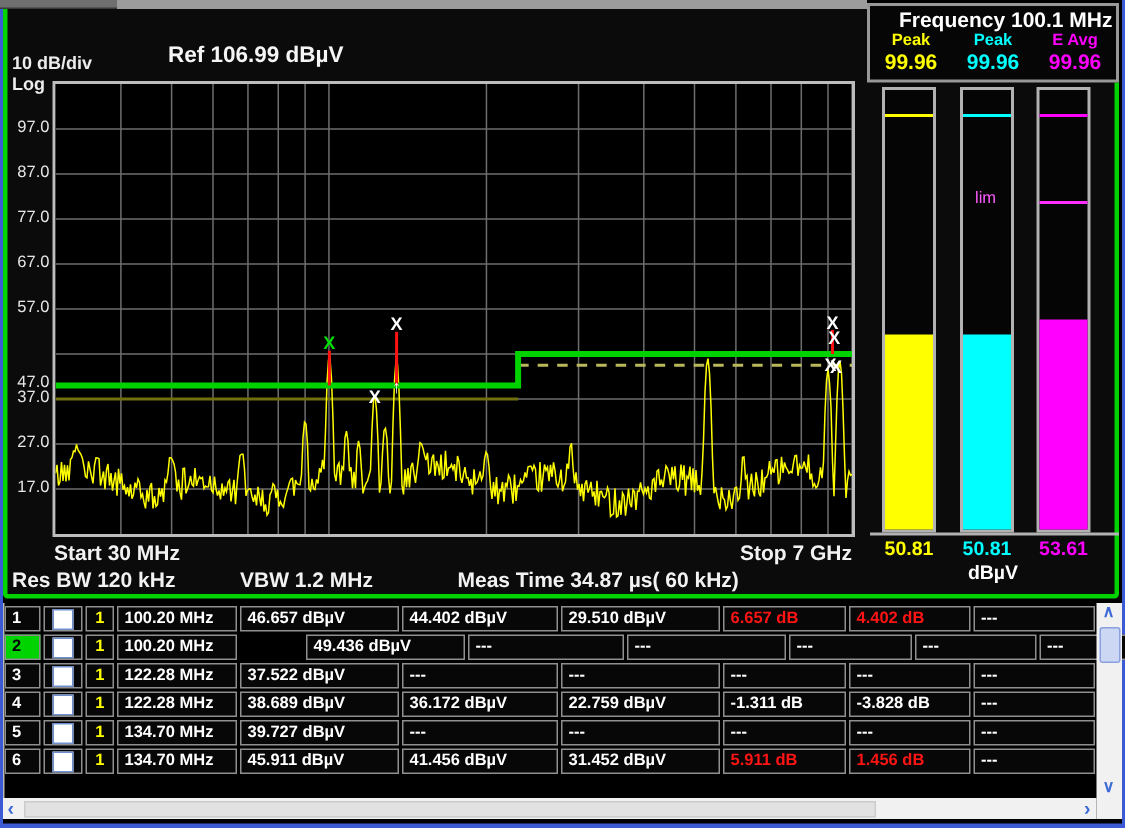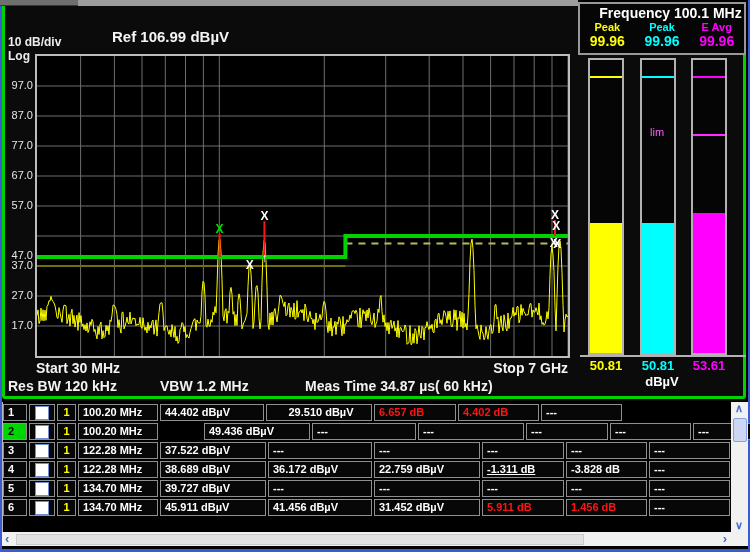--- a/index.html
+++ b/index.html
@@ -177,22 +177,23 @@
 <div class="abs" id="table-wrap">
   <div id="table-main">
     <div id="tbody">
         <div class="trow">
           <div class="tcell" style="width: 24px; flex: 0 0 24px;">1</div>
           <div class="tcell center" style="width: 26px; flex: 0 0 26px;">
             <div class="cbx"></div>
           </div>
           <div class="tcell center trc" style="width: 19px; flex: 0 0 19px;">1</div>
           <div class="tcell" style="width: 80px; flex: 0 0 80px;">100.20 MHz</div>
+          <div class="tcell" style="width: 106px; flex: 0 0 106px;">46.657 dBµV</div>
           <div class="tcell" style="width: 104px; flex: 0 0 104px;">44.402 dBµV</div>
-          <div class="tcell" style="width: 106px; flex: 0 0 106px; text-align: center;">29.510 dBµV</div>
+          <div class="tcell" style="width: 106px; flex: 0 0 106px;">29.510 dBµV</div>
           <div class="tcell fail" style="width: 82px; flex: 0 0 82px;">6.657 dB</div>
           <div class="tcell fail" style="width: 81px; flex: 0 0 81px;">4.402 dB</div>
           <div class="tcell" style="width: 81px; flex: 0 0 81px;">---</div>
         </div>
         <div class="trow">
           <div class="tcell sigsel" style="width: 24px; flex: 0 0 24px;">2</div>
           <div class="tcell center" style="width: 26px; flex: 0 0 26px;">
             <div class="cbx"></div>
           </div>
           <div class="tcell center trc" style="width: 19px; flex: 0 0 19px;">1</div>
@@ -221,21 +222,21 @@
         <div class="trow">
           <div class="tcell" style="width: 24px; flex: 0 0 24px;">4</div>
           <div class="tcell center" style="width: 26px; flex: 0 0 26px;">
             <div class="cbx"></div>
           </div>
           <div class="tcell center trc" style="width: 19px; flex: 0 0 19px;">1</div>
           <div class="tcell" style="width: 80px; flex: 0 0 80px;">122.28 MHz</div>
           <div class="tcell" style="width: 106px; flex: 0 0 106px;">38.689 dBµV</div>
           <div class="tcell" style="width: 104px; flex: 0 0 104px;">36.172 dBµV</div>
           <div class="tcell" style="width: 106px; flex: 0 0 106px;">22.759 dBµV</div>
-          <div class="tcell" style="width: 82px; flex: 0 0 82px; text-decoration: underline;">-1.311 dB</div>
+          <div class="tcell" style="width: 82px; flex: 0 0 82px;">-1.311 dB</div>
           <div class="tcell" style="width: 81px; flex: 0 0 81px;">-3.828 dB</div>
           <div class="tcell" style="width: 81px; flex: 0 0 81px;">---</div>
         </div>
         <div class="trow">
           <div class="tcell" style="width: 24px; flex: 0 0 24px;">5</div>
           <div class="tcell center" style="width: 26px; flex: 0 0 26px;">
             <div class="cbx"></div>
           </div>
           <div class="tcell center trc" style="width: 19px; flex: 0 0 19px;">1</div>
           <div class="tcell" style="width: 80px; flex: 0 0 80px;">134.70 MHz</div>

